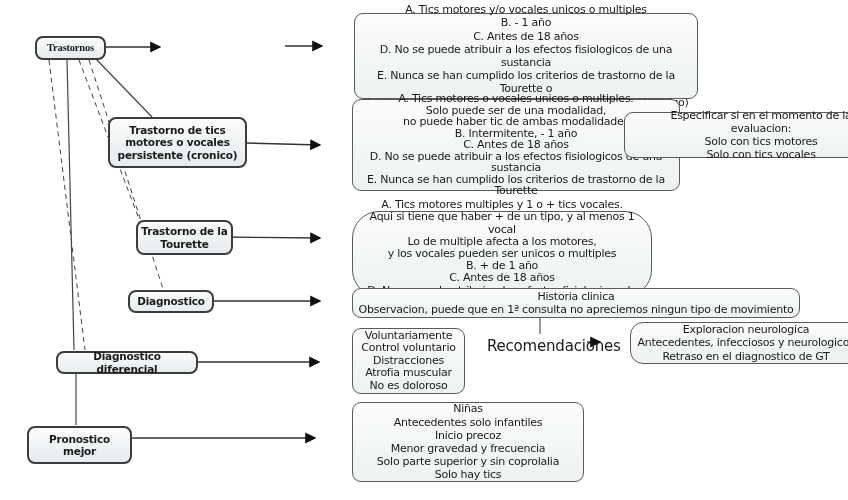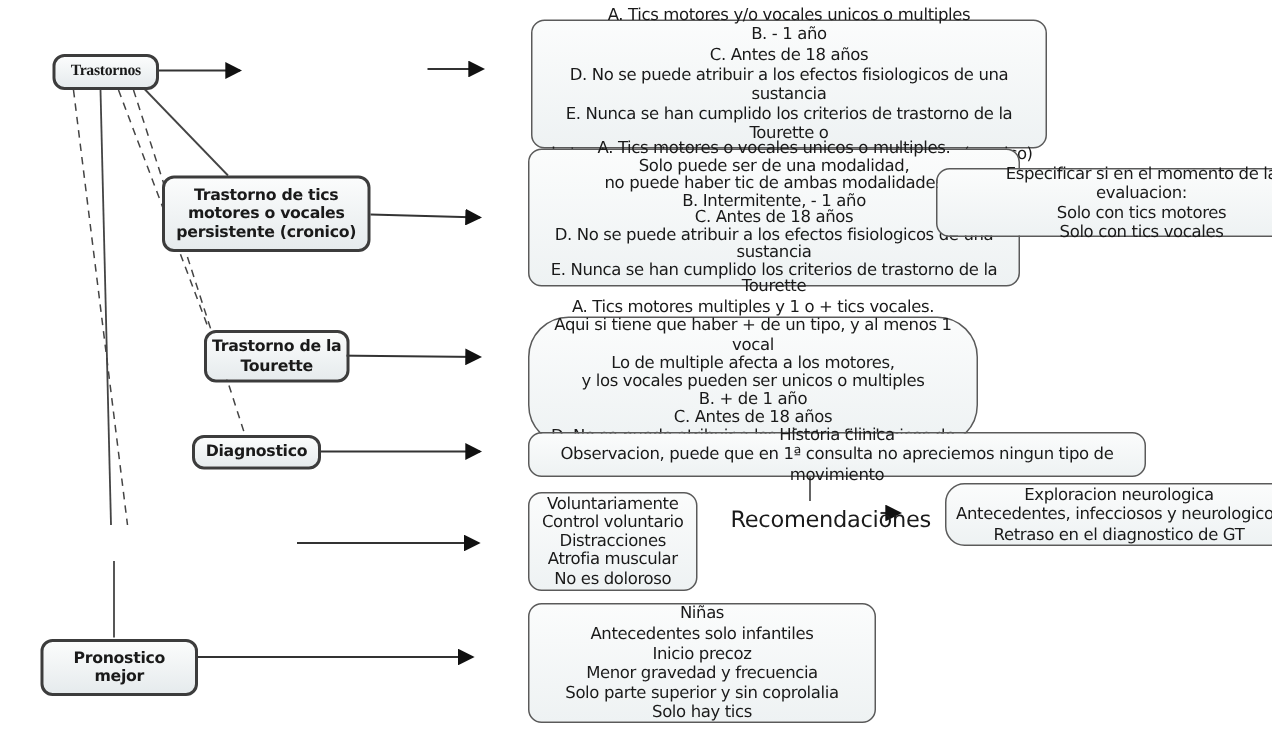--- a/index.html
+++ b/index.html
@@ -67,20 +67,21 @@
 
   <div class="node" style="left:35px;top:36px;width:71px;height:24px;font-family:Liberation Serif, serif;">Trastornos</div>
 
 
   <div class="node" style="left:108px;top:117px;width:139px;height:51px;">Trastorno de tics motores o vocales persistente (cronico)</div>
 
   <div class="node" style="left:124px;top:220px;width:97px;height:35px;margin-left:12px;">Trastorno de la Tourette</div>
 
   <div class="node" style="left:128px;top:290px;width:86px;height:23px;">Diagnostico</div>
 
+  <div class="node" style="left:56px;top:351px;width:142px;height:23px;">Diagnostico diferencial</div>
 
   <div class="node" style="left:27px;top:426px;width:105px;height:38px;">Pronostico mejor</div>
 
   <div class="panel lh13" style="left:330px;top:13px;width:344px;height:86px;">A. Tics motores y/o vocales unicos o multiples
 B. - 1 año
 C. Antes de 18 años
 D. No se puede atribuir a los efectos fisiologicos de una sustancia
 E. Nunca se han cumplido los criterios de trastorno de la Tourette o
 de trastornos de tics motores o vocales persistentes (cronico)</div>
 
@@ -97,21 +98,21 @@
 Solo con tics vocales</div>
 
   <div class="panel lh12" style="left:328px;top:211px;width:300px;height:86px;border-radius:27px;">A. Tics motores multiples y 1 o + tics vocales.
 Aqui si tiene que haber + de un tipo, y al menos 1 vocal
 Lo de multiple afecta a los motores,
 y los vocales pueden ser unicos o multiples
 B. + de 1 año
 C. Antes de 18 años
 D. No se puede atribuir a los efectos fisiologicos de una sustancia</div>
 
-  <div class="panel lh13" style="left:328px;top:288px;width:412px;height:30px;">Historia clinica
+  <div class="panel lh13" style="left:328px;top:288px;width:448px;height:30px;">Historia clinica
 Observacion, puede que en 1ª consulta no apreciemos ningun tipo de movimiento</div>
 
   <div class="panel lh125" style="left:328px;top:328px;width:113px;height:66px;">Voluntariamente
 Control voluntario
 Distracciones
 Atrofia muscular
 No es doloroso</div>
 
   <div class="floating-label" style="left:487px;top:337px;width:100px;">Recomendaciones</div>
 

